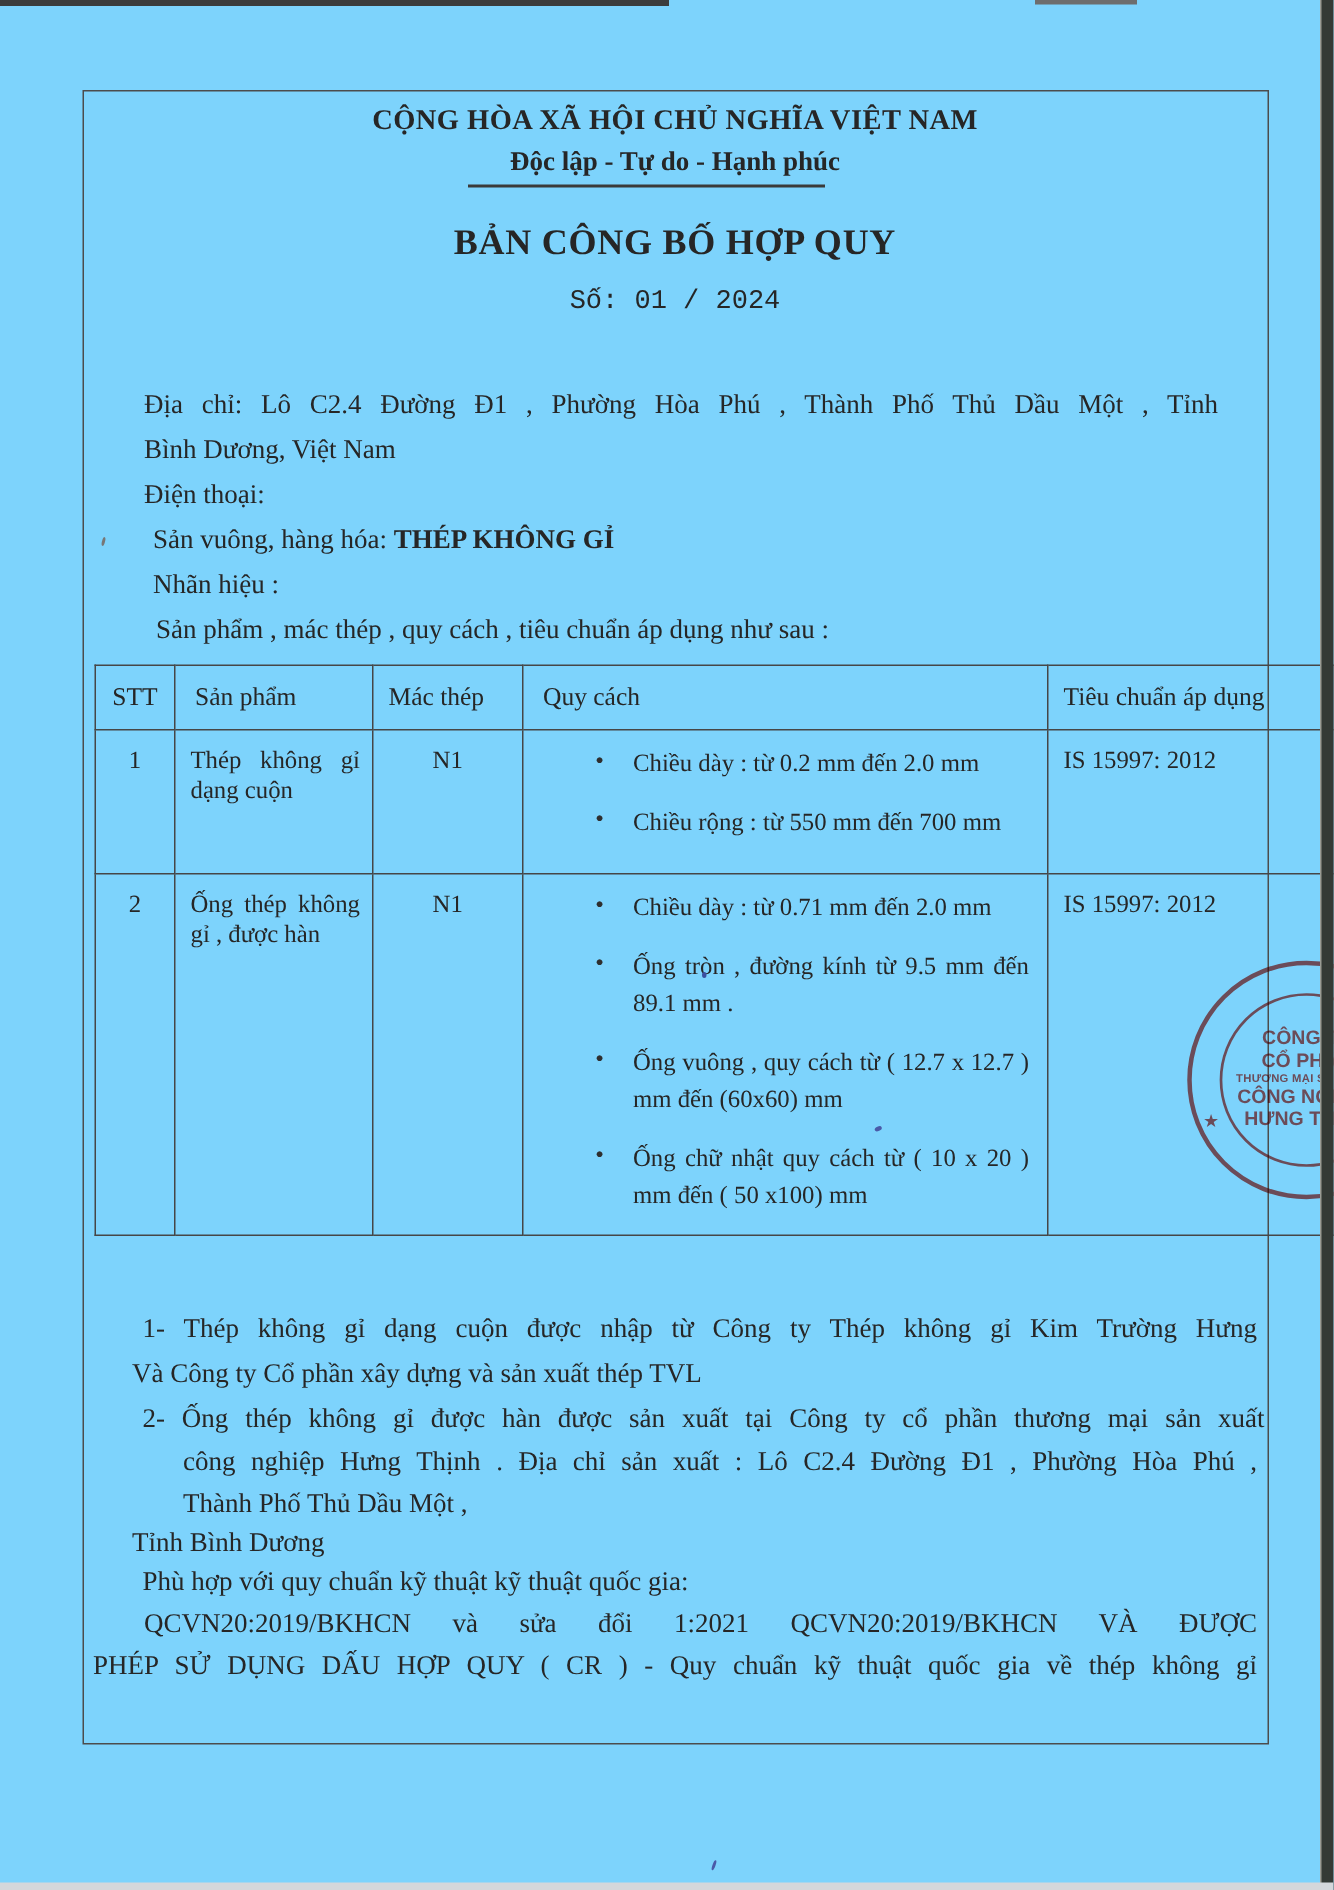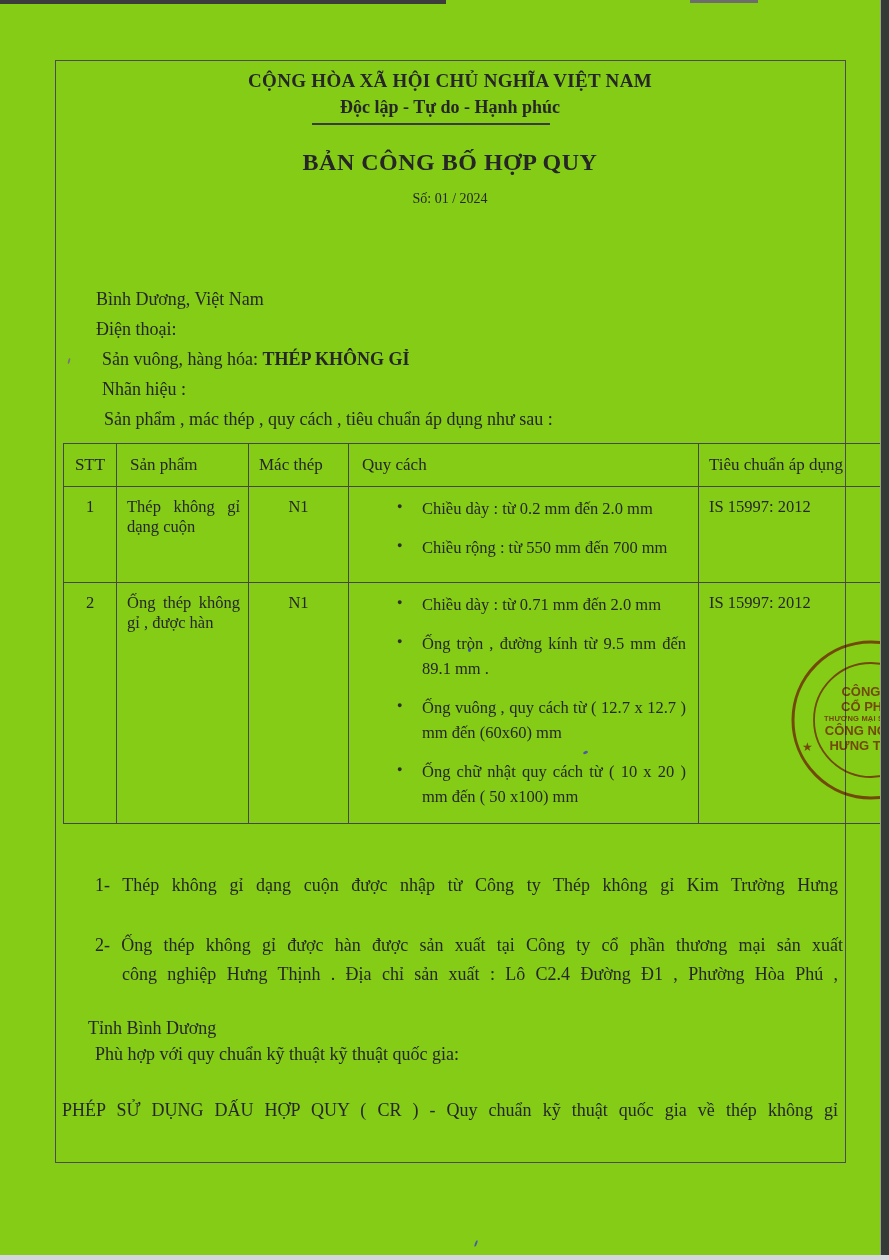--- a/index.html
+++ b/index.html
@@ -1,34 +1,34 @@
 <!DOCTYPE html>
 <html><head>
 <meta charset="utf-8">
 <style>
   html,body{margin:0;padding:0;}
   body{width:889px;height:1260px;overflow:hidden;background:#fdfdfb;
        font-family:"Liberation Serif","DejaVu Serif",serif;color:#262626;}
-  #page{position:absolute;left:0;top:0;width:889px;height:1260px;overflow:hidden;background:#84cc16;}
+  #page{position:absolute;left:0;top:0;width:889px;height:1260px;overflow:hidden;background:#7dd3fc;}
 
   
   .edge-top-left{position:absolute;left:0;top:0;width:446px;height:4px;background:#3c3c3c;}
   .edge-top-mid{position:absolute;left:690px;top:0;width:68px;height:3px;background:#6d6d6d;}
   .edge-right{position:absolute;left:880px;top:0;width:9px;height:1260px;background:#343a35;border-left:1px solid #9a9b93;z-index:30;}
   .edge-bottom{position:absolute;left:0;top:1255px;width:889px;height:5px;background:#d4d7db;z-index:31;}
 
   
   .frame{position:absolute;left:55px;top:60px;width:789px;height:1101px;border:1.6px solid #4c4c4c;}
 
   .center-line{position:absolute;left:55px;width:790px;text-align:center;}
   .nat-header{top:70px;font-weight:bold;font-size:19px;letter-spacing:.3px;}
   .motto{top:97px;font-weight:bold;font-size:18px;}
   .motto-underline{position:absolute;left:312px;top:123px;width:238px;height:2px;background:#3a3a3a;}
   .doc-title{top:149px;font-weight:bold;font-size:24px;letter-spacing:.5px;}
-  .doc-number{top:191px;font-size:14px;}
+  .doc-number{top:191px;font-size:18px;font-family:Liberation Mono, monospace;}
 
   .tline{position:absolute;font-size:18px;white-space:nowrap;}
   .jl{white-space:normal;text-align:justify;text-align-last:justify;}
   .bold{font-weight:bold;}
 
   
   .tablewrap{position:absolute;left:63px;top:443px;}
   table{border-collapse:collapse;table-layout:fixed;width:775px;font-size:16.5px;}
   td,th{border:1.5px solid #464646;vertical-align:top;padding:0;font-weight:normal;}
   th{font-size:17px;vertical-align:middle;}
@@ -75,20 +75,21 @@
 
   <div class="frame"></div>
 
   <div class="center-line nat-header">CỘNG HÒA XÃ HỘI CHỦ NGHĨA VIỆT NAM</div>
   <div class="center-line motto">Độc lập - Tự do - Hạnh phúc</div>
   <div class="motto-underline"></div>
 
   <div class="center-line doc-title">BẢN CÔNG BỐ HỢP QUY</div>
   <div class="center-line doc-number">Số: 01 / 2024</div>
 
+  <div class="tline jl" style="left:96px;top:259px;width:716px;">Địa chỉ: Lô C2.4 Đường Đ1 , Phường Hòa Phú , Thành Phố Thủ Dầu Một , Tỉnh</div>
   <div class="tline" style="left:96px;top:289px;">Bình Dương, Việt Nam</div>
   <div class="tline" style="left:96px;top:319px;">Điện thoại:</div>
   <div class="tline" style="left:102px;top:349px;"><span>Sản vuông, hàng hóa: </span><span class="bold">THÉP KHÔNG GỈ</span></div>
   <div class="tline" style="left:102px;top:379px;">Nhãn hiệu :</div>
   <div class="tline" style="left:104px;top:409px;">Sản phẩm , mác thép , quy cách , tiêu chuẩn áp dụng như sau :</div>
 
   <div class="tablewrap">
     <table>
       <tbody>
           <tr class="hrow">
@@ -122,24 +123,27 @@
             <li>Ống chữ nhật quy cách từ ( 10 x 20 ) mm đến ( 50 x100) mm</li>
           </ul>
         </td>
         <td class="c-tc">IS 15997: 2012</td>
       </tr>
     </tbody>
       </table>
   </div>
 
   <div class="tline jl note" style="left:95px;top:872px;width:743px;">1- Thép không gỉ dạng cuộn được nhập từ Công ty Thép không gỉ Kim Trường Hưng</div>
+  <div class="tline note" style="left:88px;top:902px;">Và Công ty Cổ phần xây dựng và sản xuất thép TVL</div>
   <div class="tline jl note" style="left:95px;top:932px;width:748px;">2- Ống thép không gỉ được hàn được sản xuất tại Công ty cổ phần thương mại sản xuất</div>
   <div class="tline jl note" style="left:122px;top:961px;width:716px;">công nghiệp Hưng Thịnh . Địa chỉ sản xuất : Lô C2.4 Đường Đ1 , Phường Hòa Phú ,</div>
+  <div class="tline note" style="left:122px;top:989px;">Thành Phố Thủ Dầu Một ,</div>
   <div class="tline note" style="left:88px;top:1015px;">Tỉnh Bình Dương</div>
   <div class="tline note" style="left:95px;top:1041px;">Phù hợp với quy chuẩn kỹ thuật kỹ thuật quốc gia:</div>
+  <div class="tline jl note" style="left:96px;top:1069px;width:742px;">QCVN20:2019/BKHCN và sửa đổi 1:2021 QCVN20:2019/BKHCN VÀ ĐƯỢC</div>
   <div class="tline jl note" style="left:62px;top:1097px;width:776px;">PHÉP SỬ DỤNG DẤU HỢP QUY ( CR ) - Quy chuẩn kỹ thuật quốc gia về thép không gỉ</div>
 
   <svg class="stamp" viewBox="0 0 200 200">
     <circle cx="100" cy="100" r="78" stroke-width="3"></circle>
     <circle cx="100" cy="100" r="57" stroke-width="1.8"></circle>
     <defs>
       <path id="arcTop" d="M 35.3 117.3 A 67 67 0 0 1 154.9 61.6"></path>
       <path id="arcBottom" d="M 47.2 141.2 A 67 67 0 0 0 152.8 141.2"></path>
     </defs>
     <text class="ring-top"><textPath href="#arcTop" startOffset="2">M.S.D.N:3702266</textPath></text>

